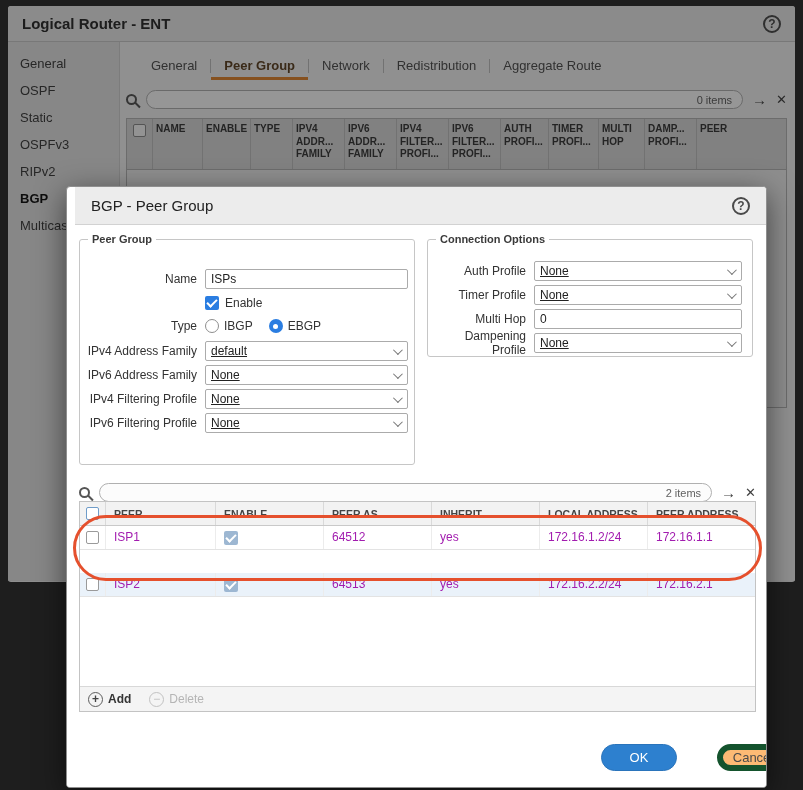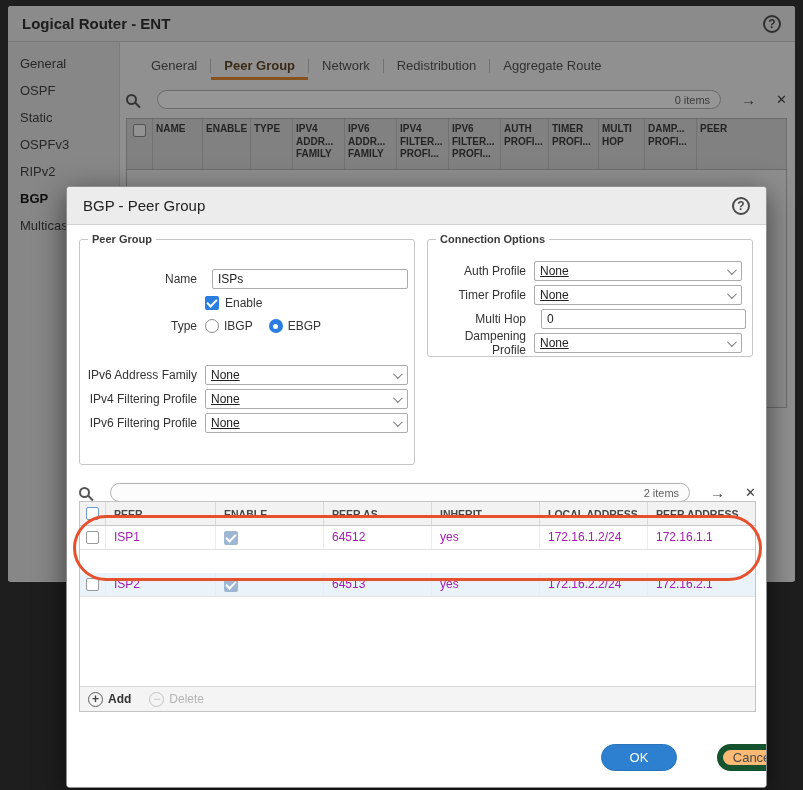--- a/index.html
+++ b/index.html
@@ -29,21 +29,21 @@
   .lr-body { display:flex; height:539px; }
   .lr-sidebar { width:112px; background:#e2e2e2; border-right:1px solid #cfcfcf; padding-top:8px; flex:none; }
   .lr-side-item { padding:6px 12px; font-size:13px; color:#3c3c3c; height:27px; }
   .lr-side-item.selected { font-weight:bold; color:#101010; }
   .lr-main { flex:1; background:#f2f2f2; padding:12px 8px 0 6px; }
   .lr-tabs { display:flex; align-items:flex-end; padding-left:12px; height:26px; }
   .lr-tab { font-size:13px; color:#4e4e4e; padding:0 13px 7px 13px; }
   .lr-tab.active { font-weight:bold; color:#5d4224; border-bottom:3px solid #e0862f; padding-bottom:4px; }
   .tabsep { width:1px; height:14px; background:#bdbdbd; margin-bottom:7px; }
 
-  .searchrow { display:flex; align-items:center; gap:20px; margin-top:10px; }
+  .searchrow { display:flex; align-items:center; gap:9px; margin-top:10px; }
   .mag { width:11px; height:11px; border:2px solid #555; border-radius:50%; position:relative; flex:none; }
   .mag::after { content:""; position:absolute; width:7px; height:2px; background:#555;
     transform:rotate(45deg); right:-6px; bottom:-3px; }
   .pill {
     flex:1; height:19px; border:1px solid #b0b0b0; border-radius:10px; background:#fcfcfc;
     display:flex; align-items:center; justify-content:flex-end; padding:0 10px;
     font-size:11px; color:#5f5f5f;
   }
   .arrow-icon { font-size:15px; color:#3f3f3f; line-height:1; }
   .close-icon { font-size:13px; color:#3f3f3f; line-height:1; }
@@ -62,36 +62,36 @@
   .overlay { position:absolute; inset:0; background:rgba(10,10,10,0.42); z-index:5; }
 
   
   .modal {
     position:absolute; left:66px; top:186px; width:701px; height:602px;
     background:#ffffff; border:1px solid #8f8f8f; border-radius:4px; z-index:10;
     box-shadow:0 8px 30px rgba(0,0,0,0.55); overflow:hidden;
   }
   .modal-titlebar {
     height:38px; background:#ececec; border-bottom:1px solid #d2d2d2;
-    display:flex; align-items:center; padding:0 16px; font-size:15px; color:#222222;
+    display:flex; align-items:center; padding:0 16px; font-size:15px; color:#222222;margin-left:8px;
   }
   .modal-body { position:relative; height:563px; background:#fff; }
 
   fieldset { position:absolute; border:1px solid #c6c6c6; border-radius:3px; background:#fff; }
   legend { margin-left:8px; padding:0 4px; font-size:11px; font-weight:bold; color:#3a3a3a; }
   .fs-peer { left:12px; top:8px; width:336px; height:232px; }
   .fs-conn { left:360px; top:8px; width:326px; height:124px; }
 
   .frow { position:absolute; height:20px; display:flex; align-items:center; left:0; right:6px; }
   .flabel { text-align:right; padding-right:8px; font-size:12px; color:#333; flex:none; }
   .fs-peer .flabel { width:125px; }
   .fs-conn .flabel { width:106px; }
   .txtinput {
     height:20px; border:1px solid #ababab; border-radius:2px; font-size:12px;
-    padding:0 5px; font-family:"Liberation Sans",sans-serif; color:#222; background:#fff;margin-left:7px;
+    padding:0 5px; font-family:"Liberation Sans",sans-serif; color:#222; background:#fff;
   }
   .selbox {
     height:20px; border:1px solid #ababab; border-radius:2px; background:#fff;
     display:flex; align-items:center; justify-content:space-between; padding:0 7px 0 5px;
     font-size:12px; color:#222;text-decoration:underline;
   }
   .chev { width:7px; height:7px; border-right:1.6px solid #777; border-bottom:1.6px solid #777;
     transform:rotate(45deg) translateY(-2px); flex:none; }
 
   .cb-checked { width:14px; height:14px; background:#2a7de1; border-radius:2px; position:relative; flex:none; }
@@ -223,20 +223,27 @@
         <span class="cb-checked"></span>
         <span class="cblabel">Enable</span>
       </div>
       <div class="frow" style="top:71px">
         <span class="flabel">Type</span>
         <span class="radio"></span>
         <span class="radiolabel">IBGP</span>
         <span class="radio sel"></span>
         <span class="radiolabel">EBGP</span>
       </div>
+      <div class="frow" style="top:96px">
+        <span class="flabel">IPv4 Address Family</span>
+        <div class="selbox" style="width:204px">
+          <span>default</span>
+          <span class="chev"></span>
+        </div>
+      </div>
       <div class="frow" style="top:120px">
         <span class="flabel">IPv6 Address Family</span>
         <div class="selbox" style="width:204px">
           <span>None</span>
           <span class="chev"></span>
         </div>
       </div>
       <div class="frow" style="top:144px">
         <span class="flabel">IPv4 Filtering Profile</span>
         <div class="selbox" style="width:204px">

